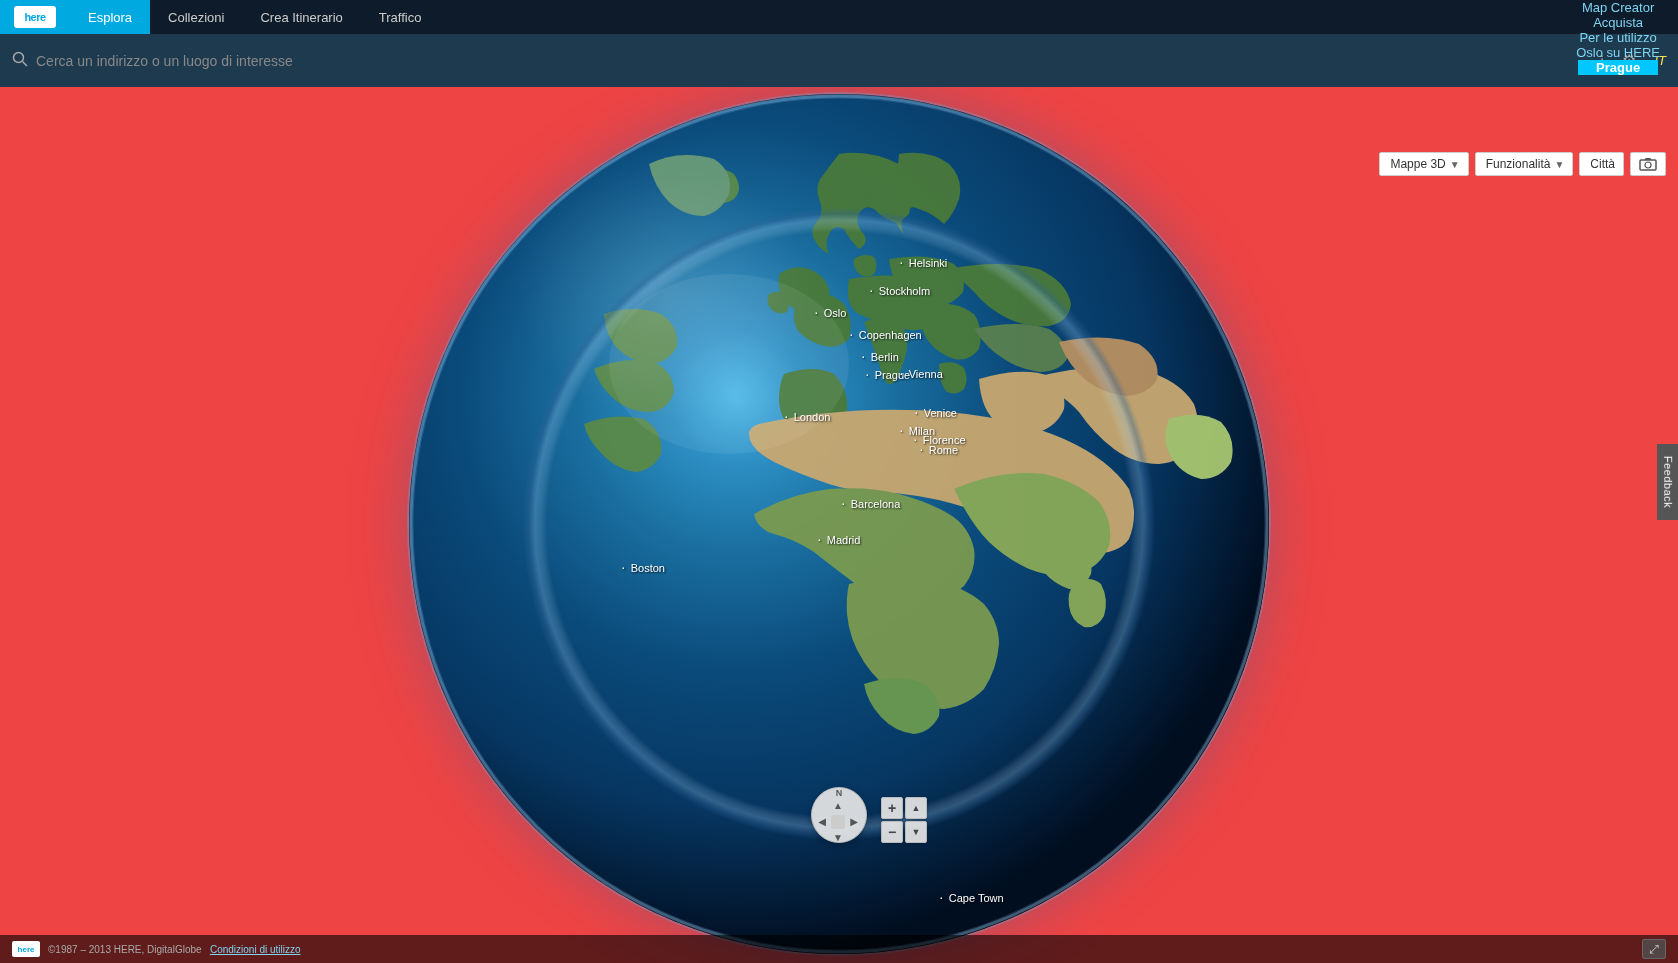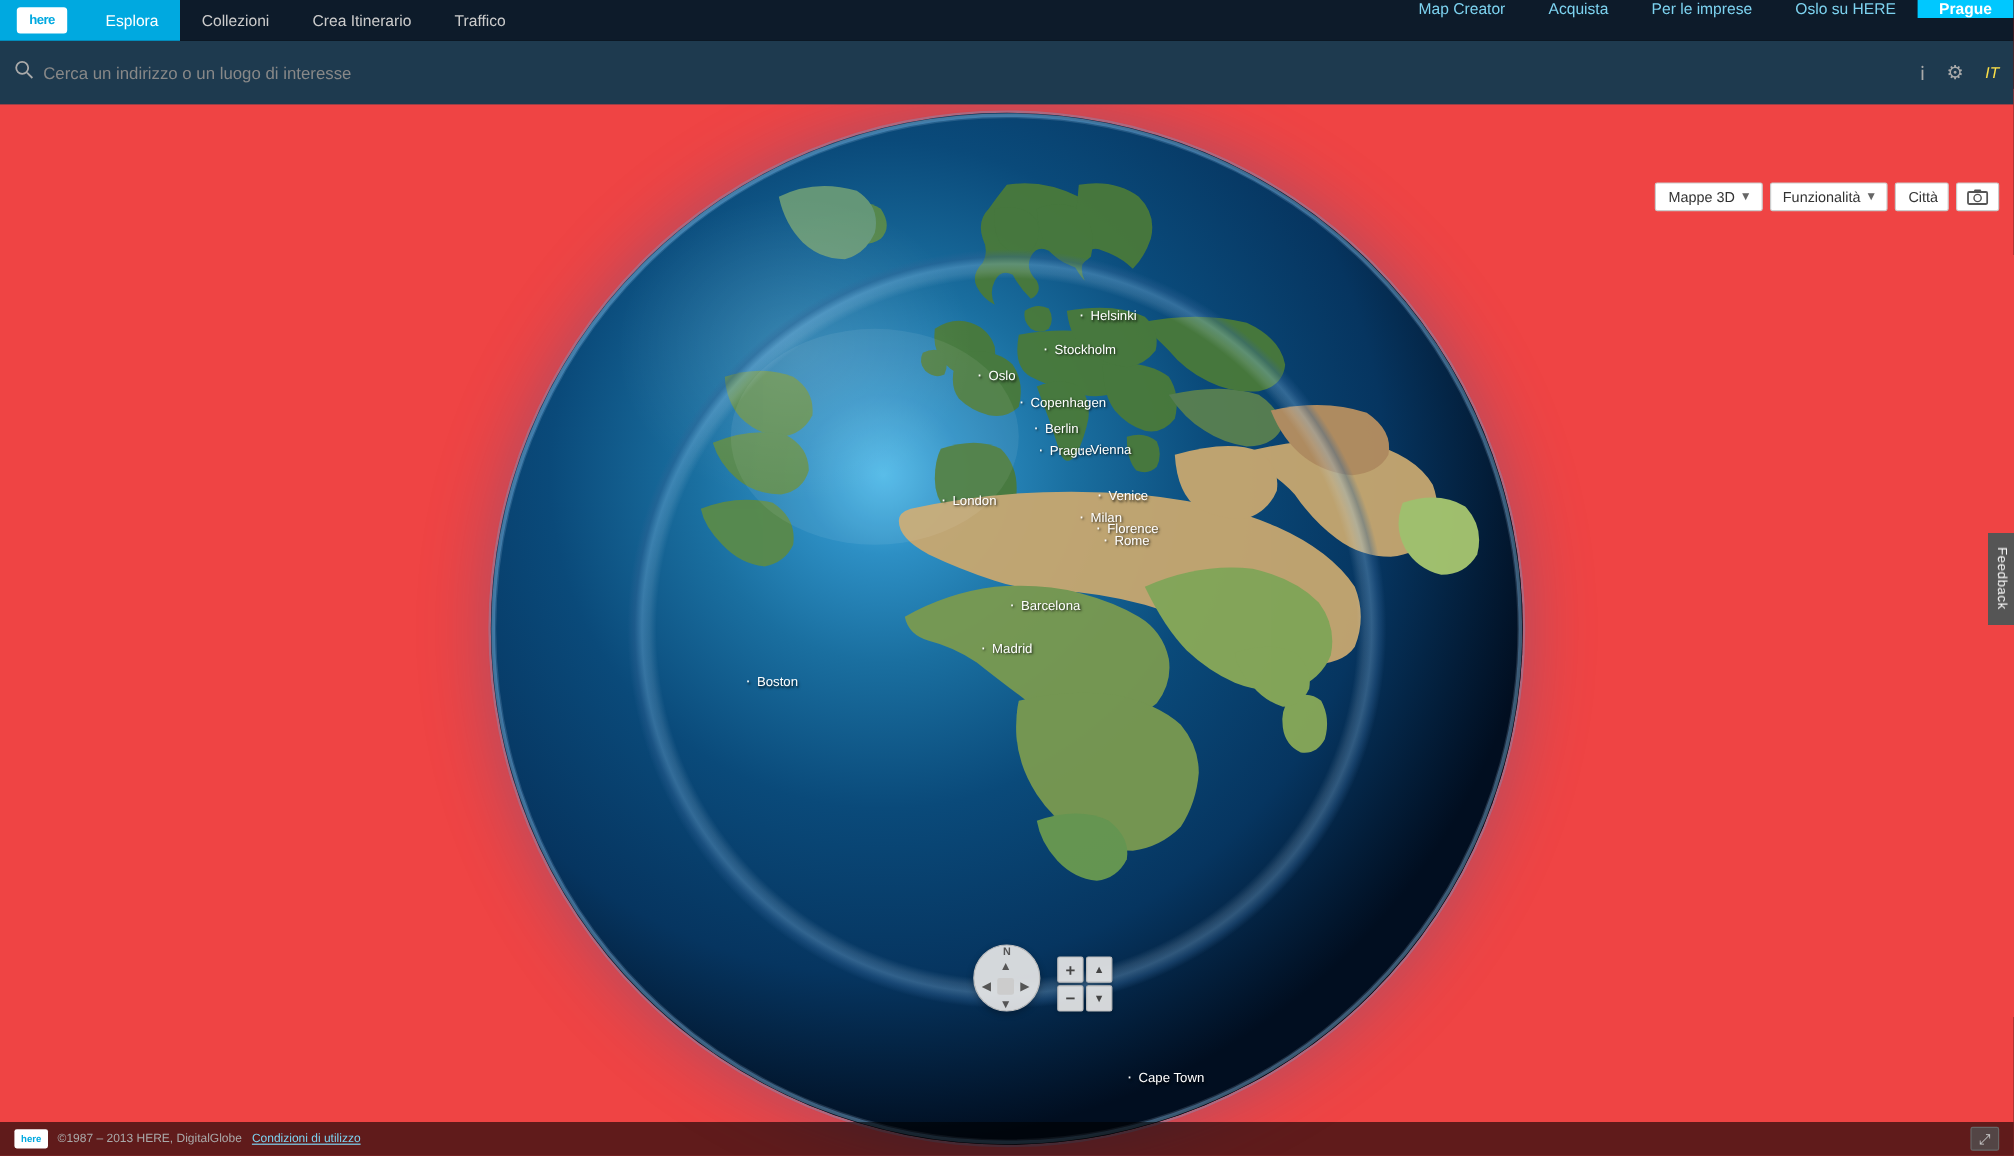--- a/index.html
+++ b/index.html
@@ -41,21 +41,21 @@
       color: #ccc;
       font-size: 13px;
       cursor: pointer;
       white-space: nowrap;
     }
     .nav-item.active {
       background: #00a9e0;
       color: white;
     }
     .nav-right {
-      display: flex; align-items: flex-start; margin-left: auto;
+      display: flex; align-items: center; margin-left: auto; flex-direction: column;
     }
     .nav-right .nav-item {
       color: #7dd3f0;
     }
     .nav-item.accedi {
       background: #00c8ff;
       color: white;
       font-weight: bold;
     }
 
@@ -346,21 +346,21 @@
     </div>
   </div>
   <div class="nav-right">
     <div class="nav-item">
       <span>Map Creator</span>
     </div>
     <div class="nav-item">
       <span>Acquista</span>
     </div>
     <div class="nav-item">
-      <span>Per le imprese</span>
+      <span>Per le utilizzo</span>
     </div>
     <div class="nav-item">
       <span>Oslo su HERE</span>
     </div>
     <div class="nav-item accedi">
       <span>Prague</span>
     </div>
   </div>
 </div>
 

